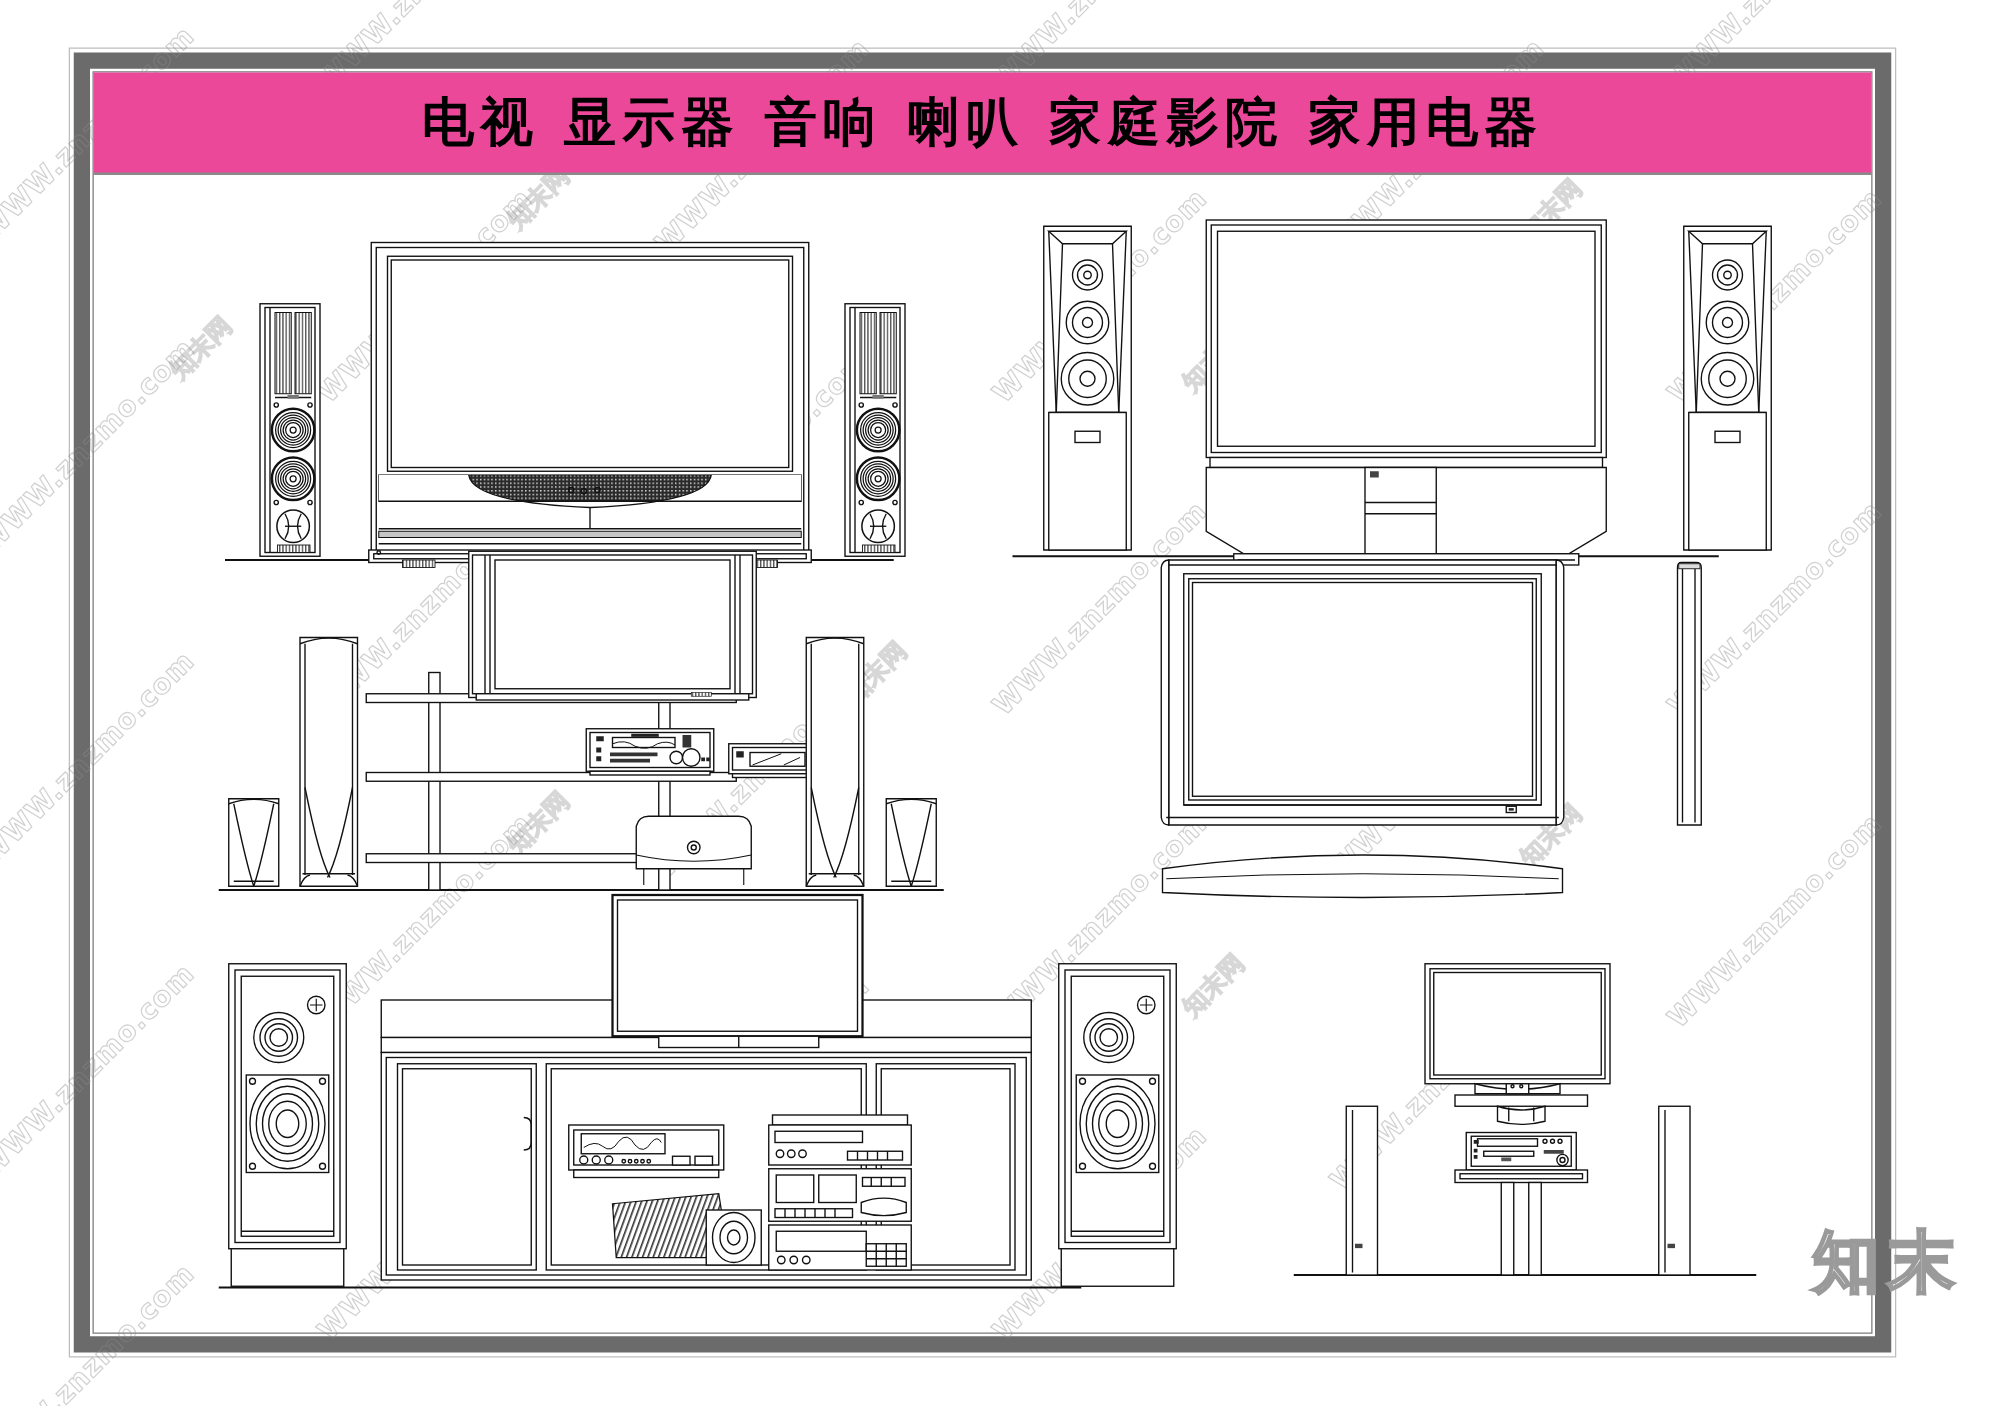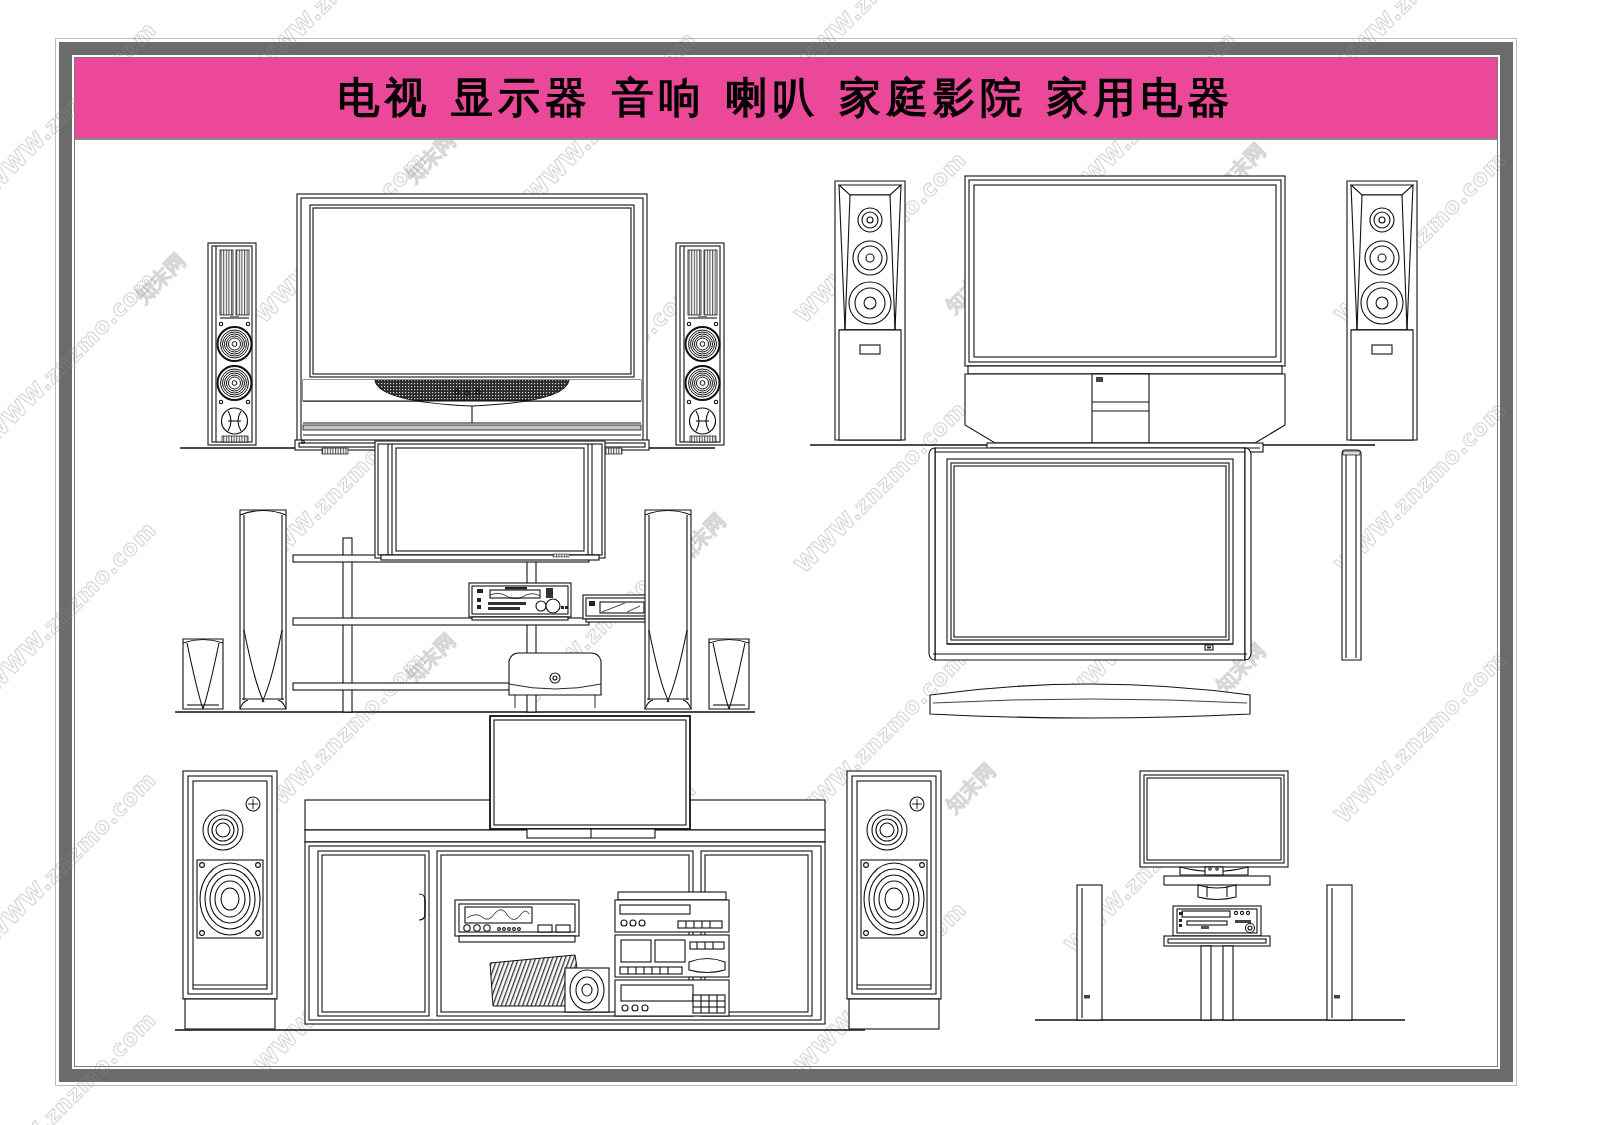--- a/index.html
+++ b/index.html
@@ -661,14 +661,15 @@
         <rect x="1252" y="745" width="25" height="135" fill="#fff"></rect>
         <line x1="1257" y1="748" x2="1257" y2="878"></line>
         <rect x="1259" y="855" width="6" height="3.5" fill="#444" stroke="none"></rect>
       </g>
     </g>
 
     </g>
   </svg>
   </div>
 
+  <div class="logo-zhimo">知末</div>
 
 </div>
 
 </body></html>

